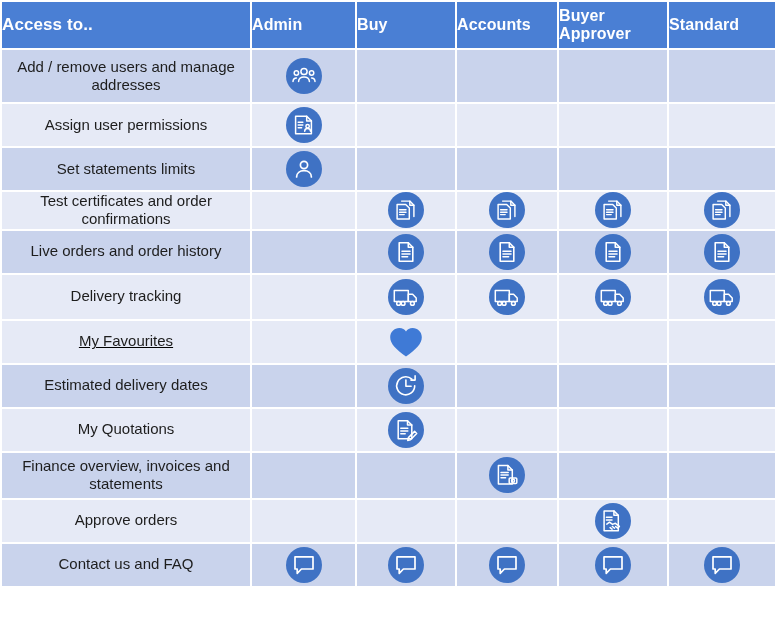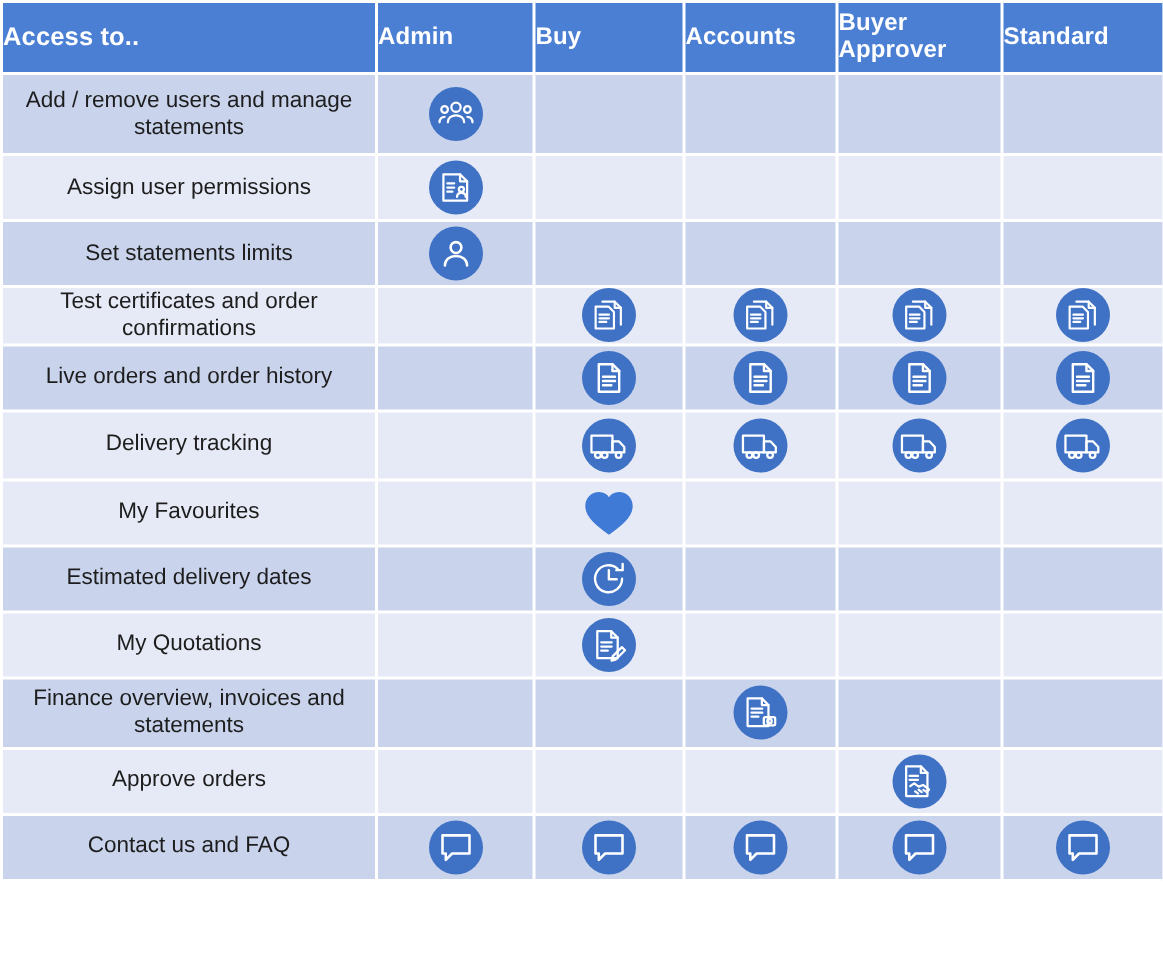--- a/index.html
+++ b/index.html
@@ -97,21 +97,21 @@
       <th class="feature-head">Access to..</th>
       <th>Admin</th>
       <th>Buy</th>
       <th>Accounts</th>
       <th>Buyer<br>Approver</th>
       <th>Standard</th>
     </tr>
   </thead>
   <tbody id="matrix-body">
       <tr class="dark" style="height: 54px;">
-        <td class="feature">Add / remove users and manage statements</td>
+        <td class="feature">Add / remove users and manage addresses</td>
         <td class="mark"><span class="badge"><svg width="24" height="24" viewBox="0 0 24 24" fill="none" stroke="#fff" stroke-width="1.5" stroke-linecap="round" stroke-linejoin="round">
       <circle cx="12" cy="7.5" r="3.1"></circle>
               <path d="M6.6 17.5c0-2.8 2.4-4.6 5.4-4.6s5.4 1.8 5.4 4.6"></path>
       <circle cx="4.4" cy="9" r="2.2"></circle>
               <path d="M1 17.5c0-2.2 1.5-3.6 3.4-3.6"></path>
       <circle cx="19.6" cy="9" r="2.2"></circle>
               <path d="M23 17.5c0-2.2-1.5-3.6-3.4-3.6"></path>
     </svg></span></td>
         <td class="mark empty-cell"></td>
         <td class="mark empty-cell"></td>
@@ -220,21 +220,21 @@
               <circle cx="19.4" cy="17.4" r="1.9"></circle>
     </svg></span></td>
         <td class="mark"><span class="badge"><svg width="26" height="22" viewBox="0 0 26 22" fill="none" stroke="#fff" stroke-width="1.5" stroke-linecap="round" stroke-linejoin="round">
       <path d="M1.3 4.4h14v11.2h-14z"></path>
       <path d="M15.3 8.2h4.3l3.6 3.8v3.6h-7.9z"></path>
       <circle cx="5.6" cy="17.4" r="1.9"></circle>
               <circle cx="10.1" cy="17.4" r="1.9"></circle>
               <circle cx="19.4" cy="17.4" r="1.9"></circle>
     </svg></span></td>
       </tr>
-      <tr class="light" style="height: 44px;">
+      <tr class="light" style="height: 44px; text-decoration: underline;">
         <td class="feature">My Favourites</td>
         <td class="mark empty-cell"></td>
         <td class="mark"><span class="bare"><svg width="34" height="32" viewBox="0 0 34 32" fill="#3f7ad6">
       <path d="M17 30.5C7.2 23.6 1.2 18 1.2 11.3 1.2 6 5.3 2 10.4 2c3 0 5.3 1.4 6.6 3.5C18.3 3.4 20.6 2 23.6 2c5.1 0 9.2 4 9.2 9.3 0 6.7-6 12.3-15.8 19.2z"></path>
     </svg></span></td>
         <td class="mark empty-cell"></td>
         <td class="mark empty-cell"></td>
         <td class="mark empty-cell"></td>
       </tr>
       <tr class="dark" style="height: 44px;">

